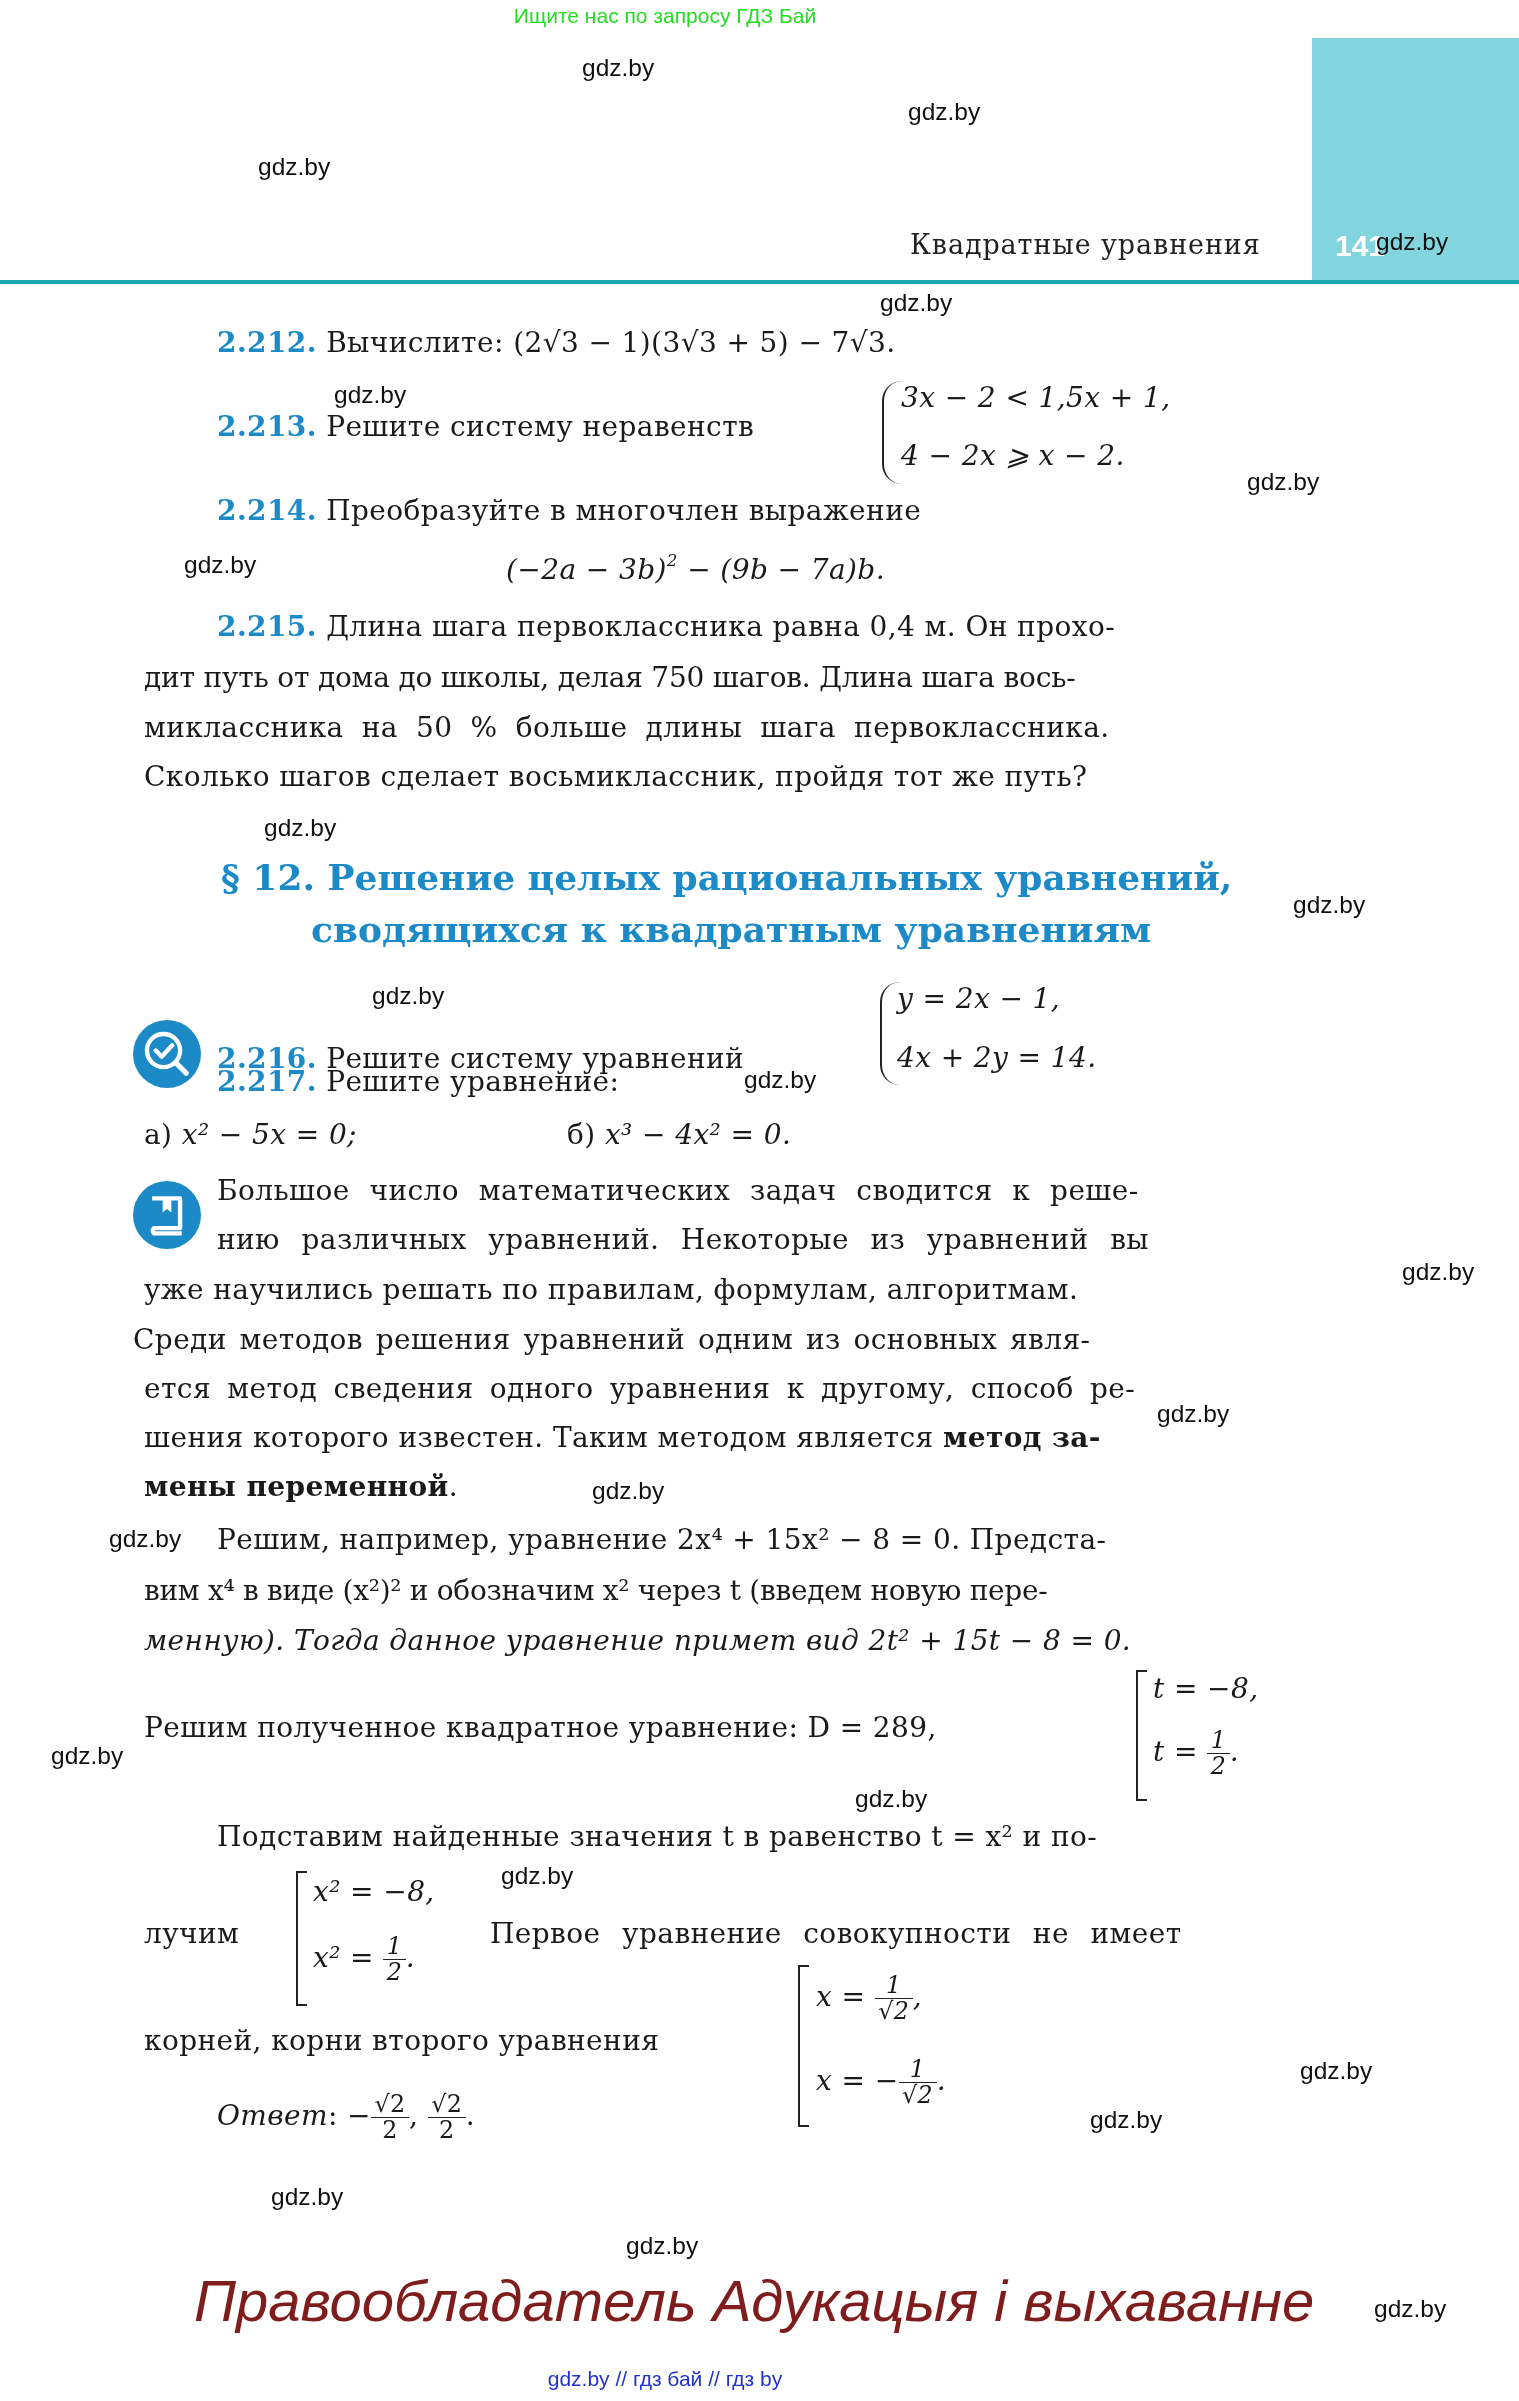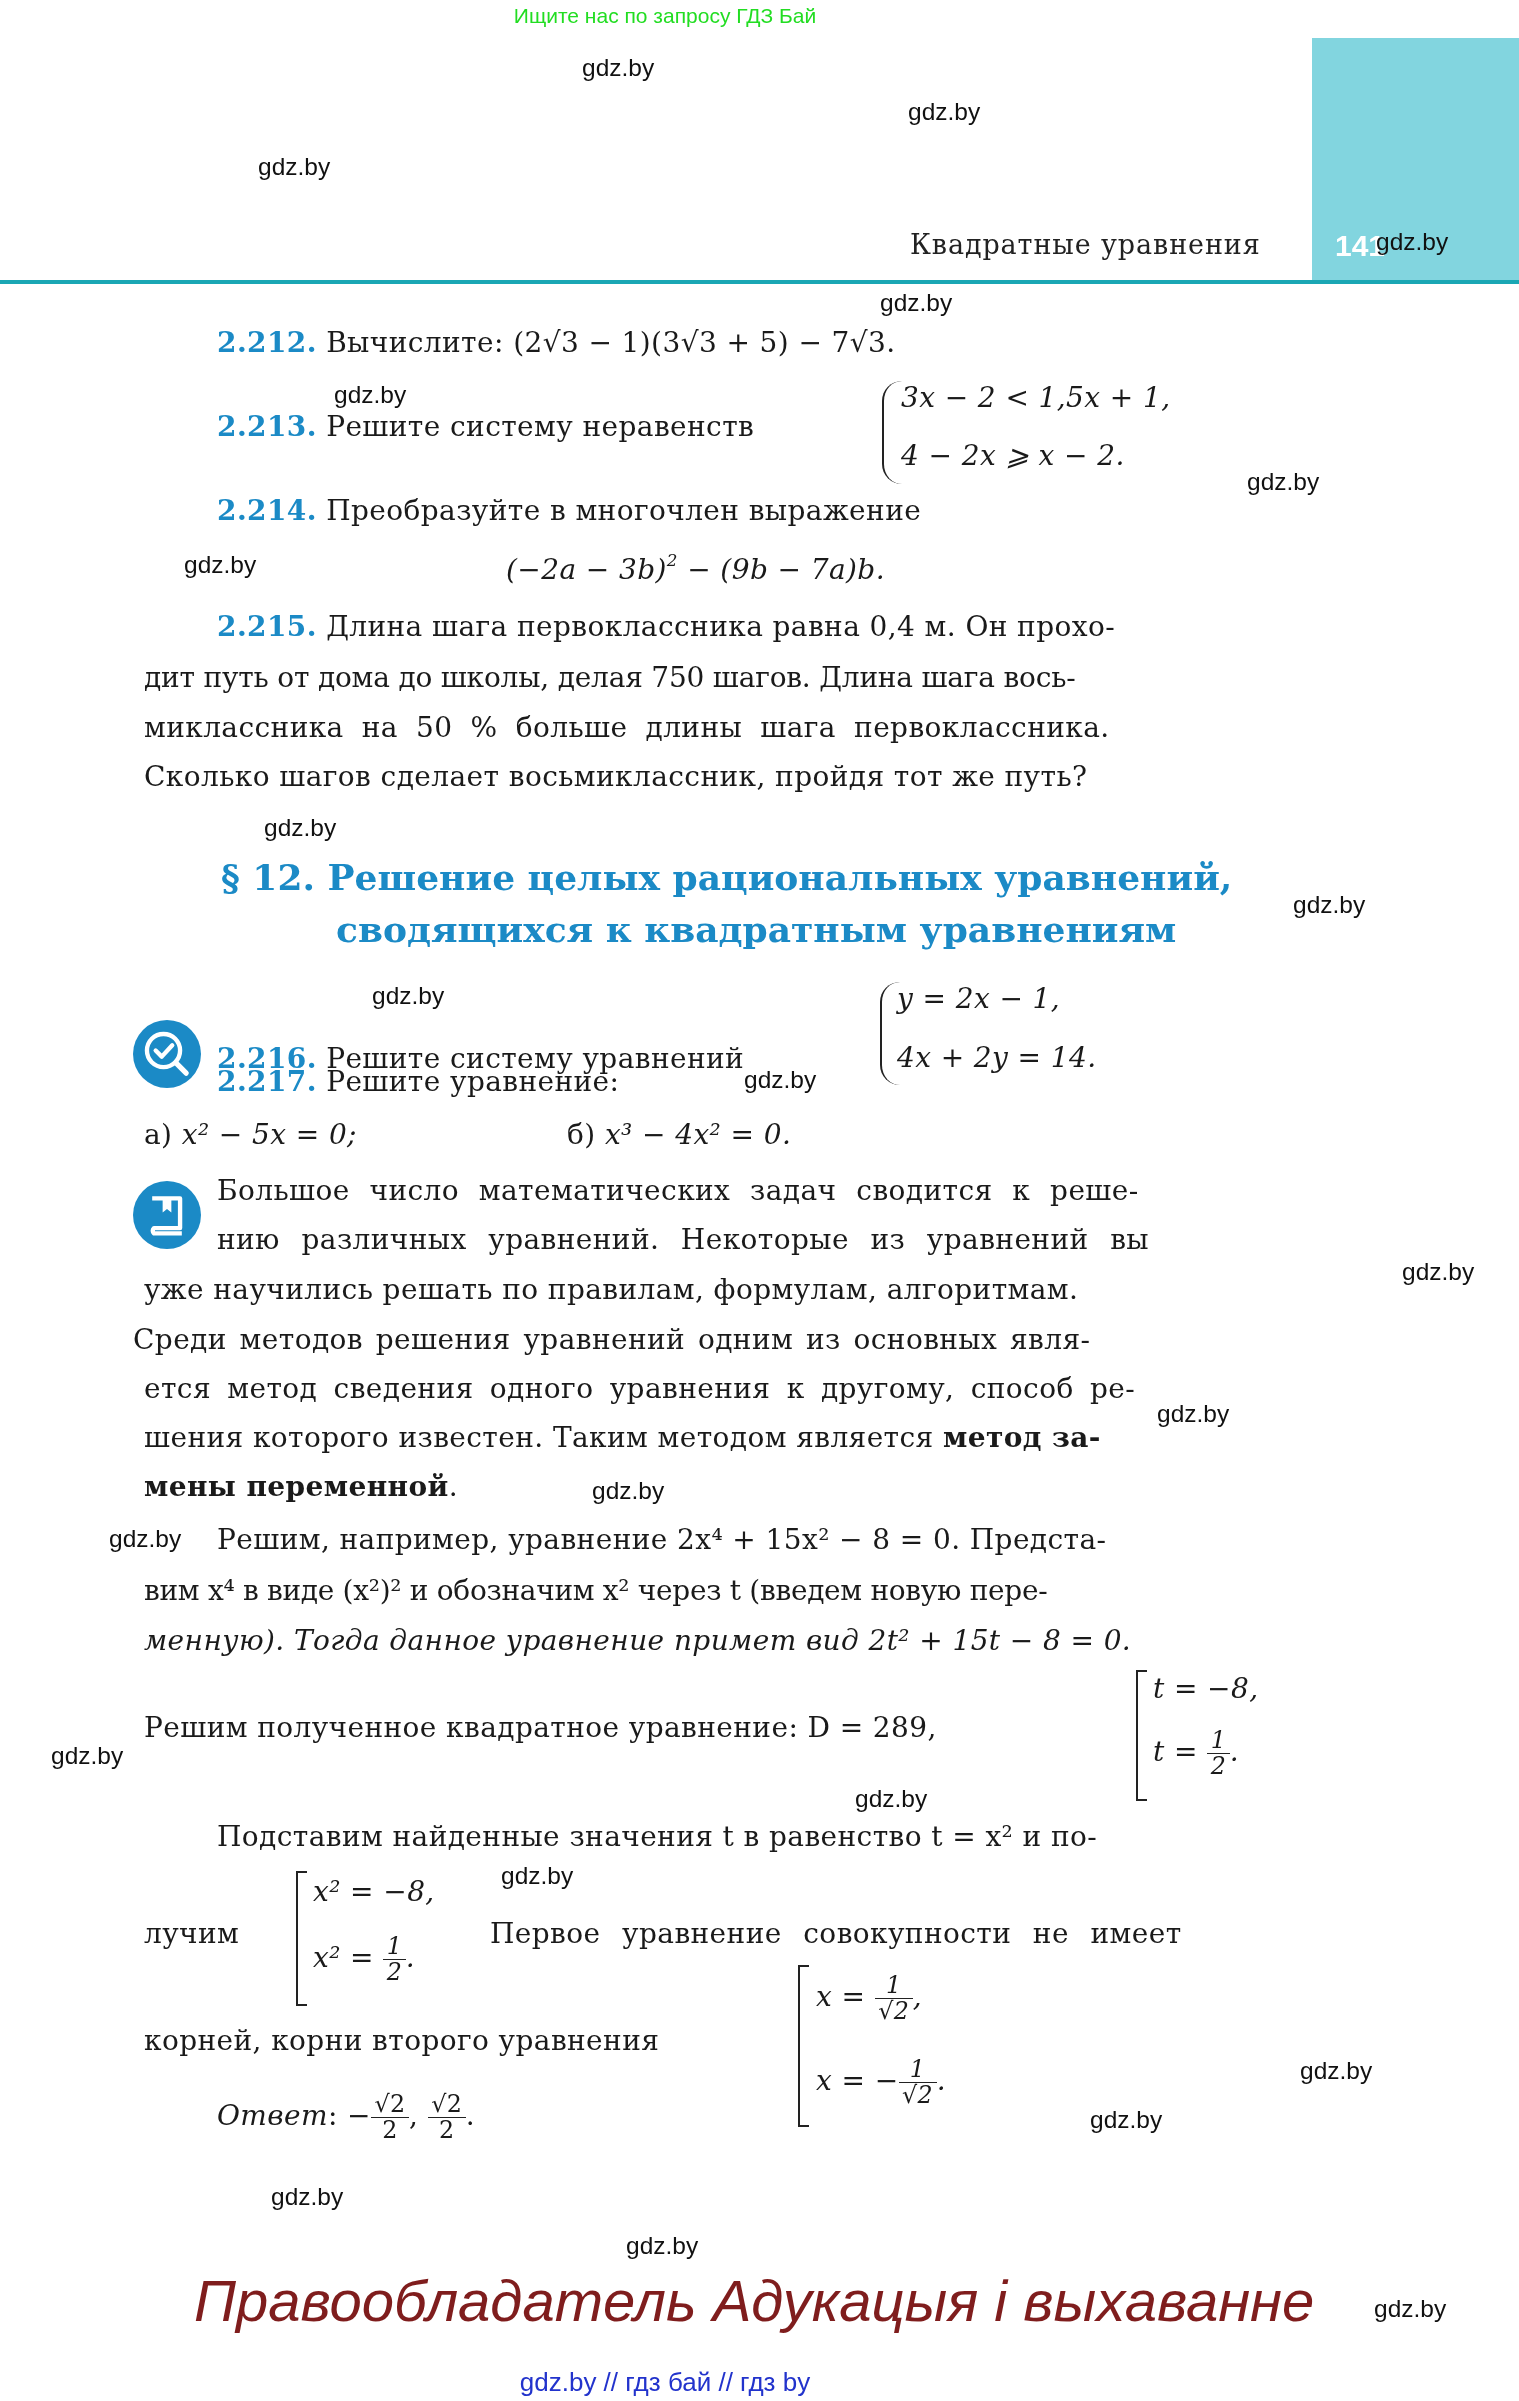--- a/index.html
+++ b/index.html
@@ -22,21 +22,21 @@
   .sect { position:absolute; font-size:36px; font-weight:bold; color:#1b8ac6; white-space:nowrap; }
   .brace { position:absolute; border-left:2.6px solid #222; border-radius:23px 0 0 23px; width:17.5px; }
   .bracket { position:absolute; border-left:2.6px solid #222; border-top:2.6px solid #222; border-bottom:2.6px solid #222; width:8.8px; }
   .frac { display:inline-block; vertical-align:middle; text-align:center; line-height:1.05; font-size:0.85em; }
   .frac .n { display:block; border-bottom:1.8px solid #222; padding:0 3.5px; }
   .frac .d { display:block; padding:0 3.5px; }
   .icon-circle { position:absolute; width:68px; height:68px; border-radius:50%; background:#1b8ac6; }
   .footer-owner { position:absolute; left:194px; top:2267px; font-family:"Liberation Sans", sans-serif;
                   font-style:italic; font-size:58px; color:#7f1d1d; white-space:nowrap; }
   .footer-links { position:absolute; left:0; width:1330px; top:2367px; text-align:center;
-                  font-family:"Liberation Sans", sans-serif; font-size:26px; color:#2233cc; }
+                  font-family:"Liberation Sans", sans-serif; font-size:21px; color:#2233cc; }
 </style>
 </head>
 <body>
 
 <div class="top-banner">Ищите нас по запросу ГДЗ Бай</div>
 
 <div class="page-tab"></div>
 <div class="page-num">141</div>
 <div class="running-head">Квадратные уравнения</div>
 <div class="rule"></div>
@@ -63,21 +63,21 @@
 
 <div class="line" style="left:217px; top:610px;">
   <span class="num">2.215.</span>
   <span>Длина шага первоклассника равна 0,4 м. Он прохо-</span>
 </div>
 <div class="line" style="left:144px; top:661px; letter-spacing:-0.2px;">дит путь от дома до школы, делая 750 шагов. Длина шага вось-</div>
 <div class="line" style="left:144px; top:711px; word-spacing:8.8px;">миклассника на 50 % больше длины шага первоклассника.</div>
 <div class="line" style="left:144px; top:760px;">Сколько шагов сделает восьмиклассник, пройдя тот же путь?</div>
 
 <div class="sect" style="left:221px; top:856px;">§ 12. Решение целых рациональных уравнений,</div>
-<div class="sect" style="left:311px; top:908px;margin-left:25px;">сводящихся к квадратным уравнениям</div>
+<div class="sect" style="left:311px; top:908px;">сводящихся к квадратным уравнениям</div>
 
 <div class="icon-circle" style="left:133px; top:1020px;">
   <svg width="68" height="68" viewBox="0 0 78 78">
     <circle cx="35" cy="35" r="19" fill="none" stroke="#fff" stroke-width="5"></circle>
     <path d="M26 35 l7 7 l12 -13" fill="none" stroke="#fff" stroke-width="5" stroke-linecap="round" stroke-linejoin="round"></path>
     <path d="M49 49 l12 12" stroke="#fff" stroke-width="6" stroke-linecap="round"></path>
   </svg>
 </div>
 
 <div class="line" style="left:217px; top:1042px;">

